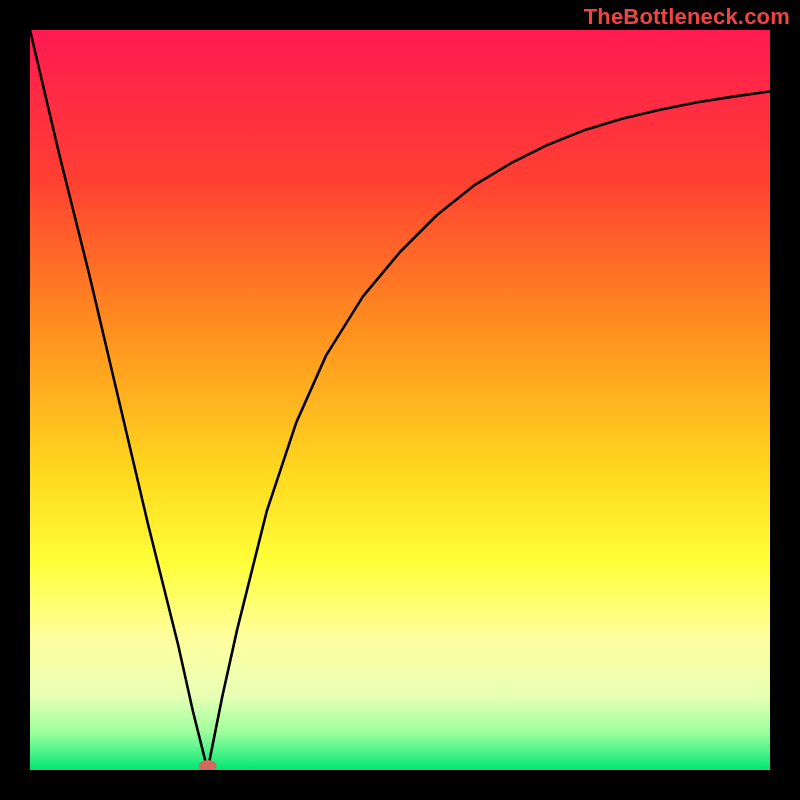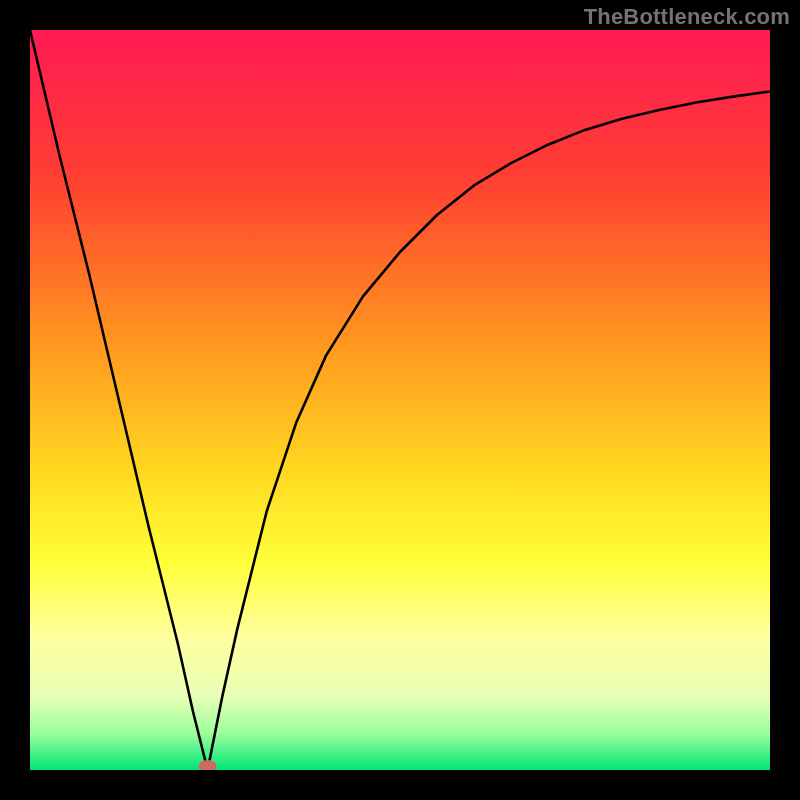--- a/index.html
+++ b/index.html
@@ -14,21 +14,21 @@
   .frame {
     position: relative;
     width: 800px;
     height: 800px;
     background: #000;
   }
   .watermark {
     position: absolute;
     top: 4px;
     right: 10px;
-    color: #737373;
+    color: #ef4444;
     font-size: 22px;
     font-weight: 600;
     letter-spacing: 0.2px;
     z-index: 10;
   }
   .plot-outer {
     position: absolute;
     left: 30px;
     top: 30px;
     width: 740px;

